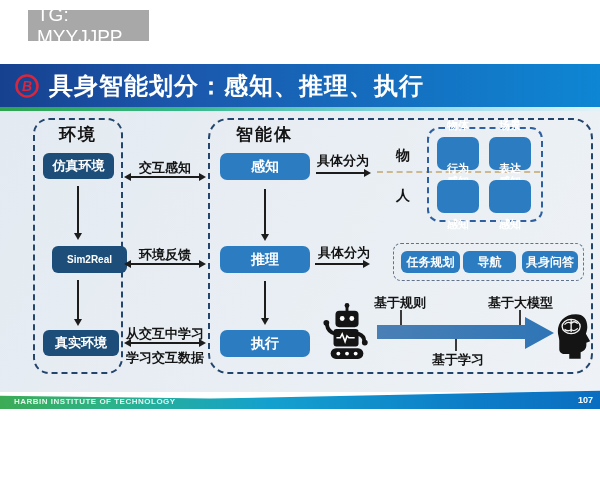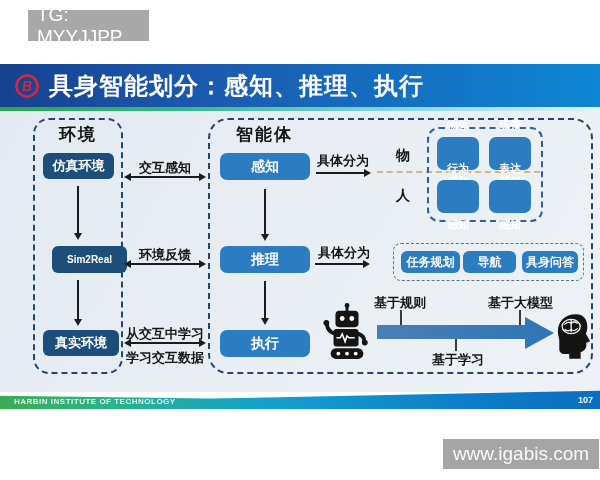--- a/index.html
+++ b/index.html
@@ -171,17 +171,14 @@
         <path d="M10 12 q4 -4 7 -1 q3 -4 7 0 M10 17 q4 3 7 0 q3 3 7 -1 M17 7 l0 13"></path>
       </g>
     </svg>
   </div>
 
   <div class="footer-band">
     <span class="institution">HARBIN INSTITUTE OF TECHNOLOGY</span>
     <span class="page-num">107</span>
   </div>
 
-  <div class="bottom-watermark">
-    <span>www.igabis.com</span>
-  </div>
 
 </div>
 
 </body></html>

